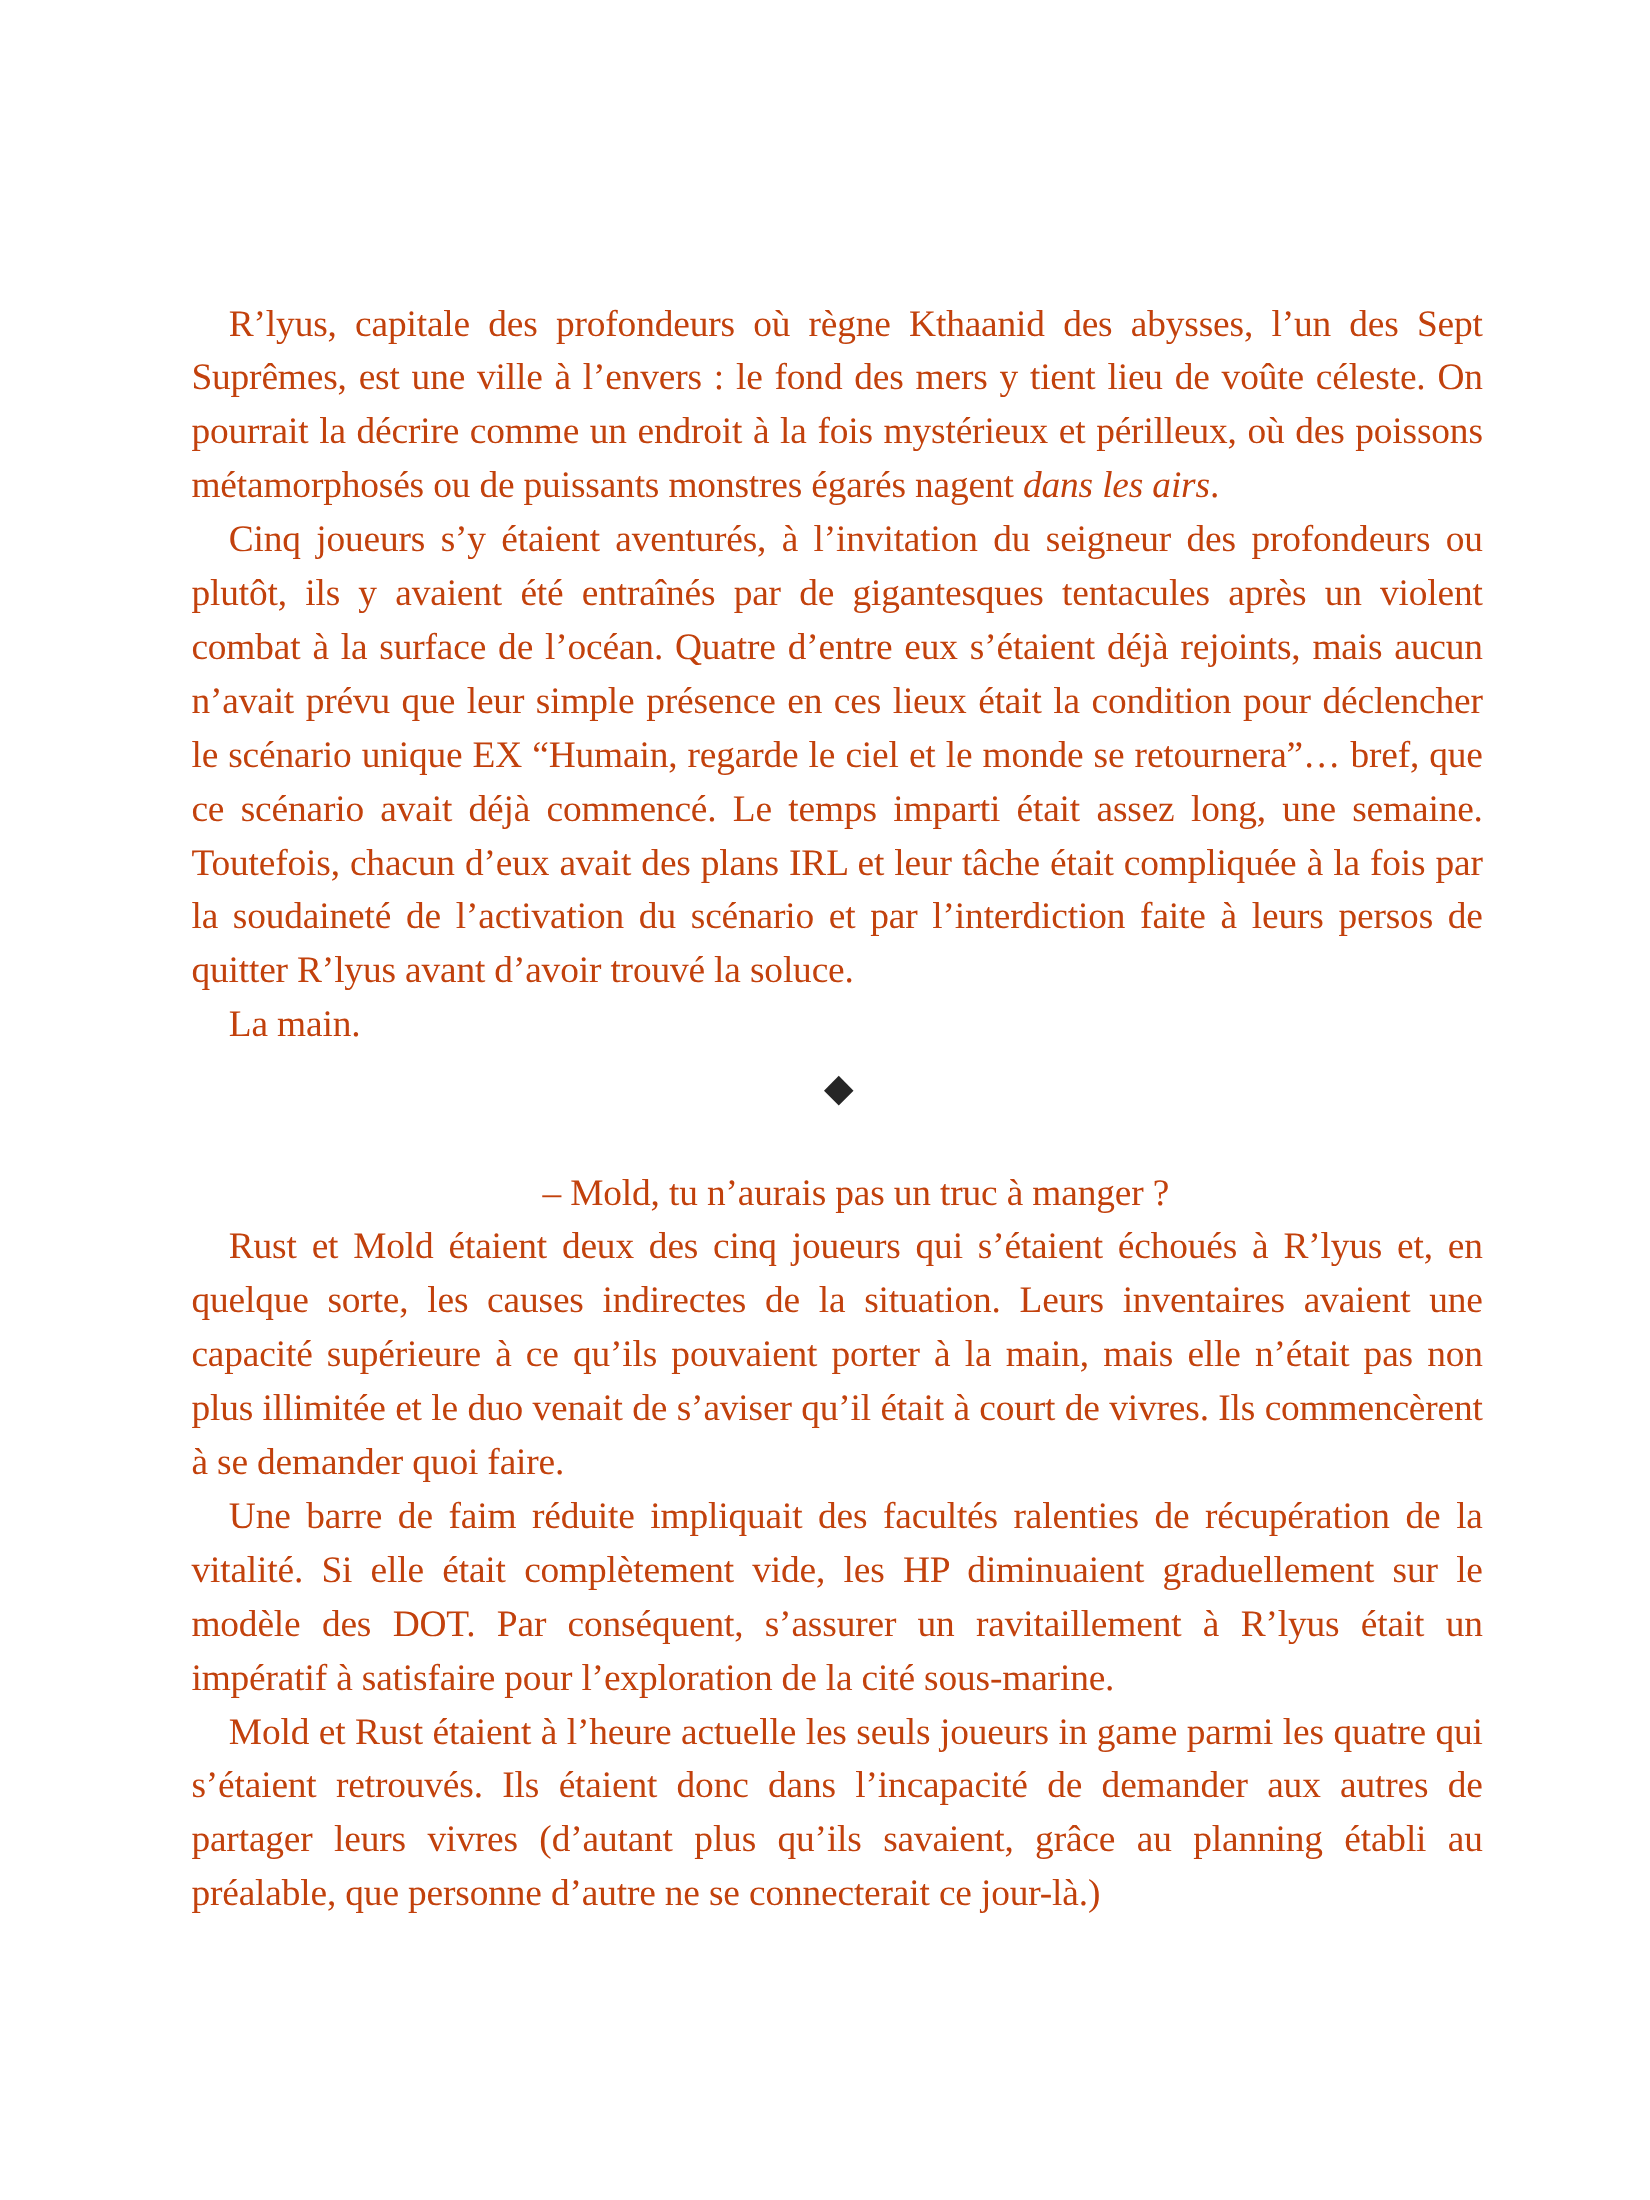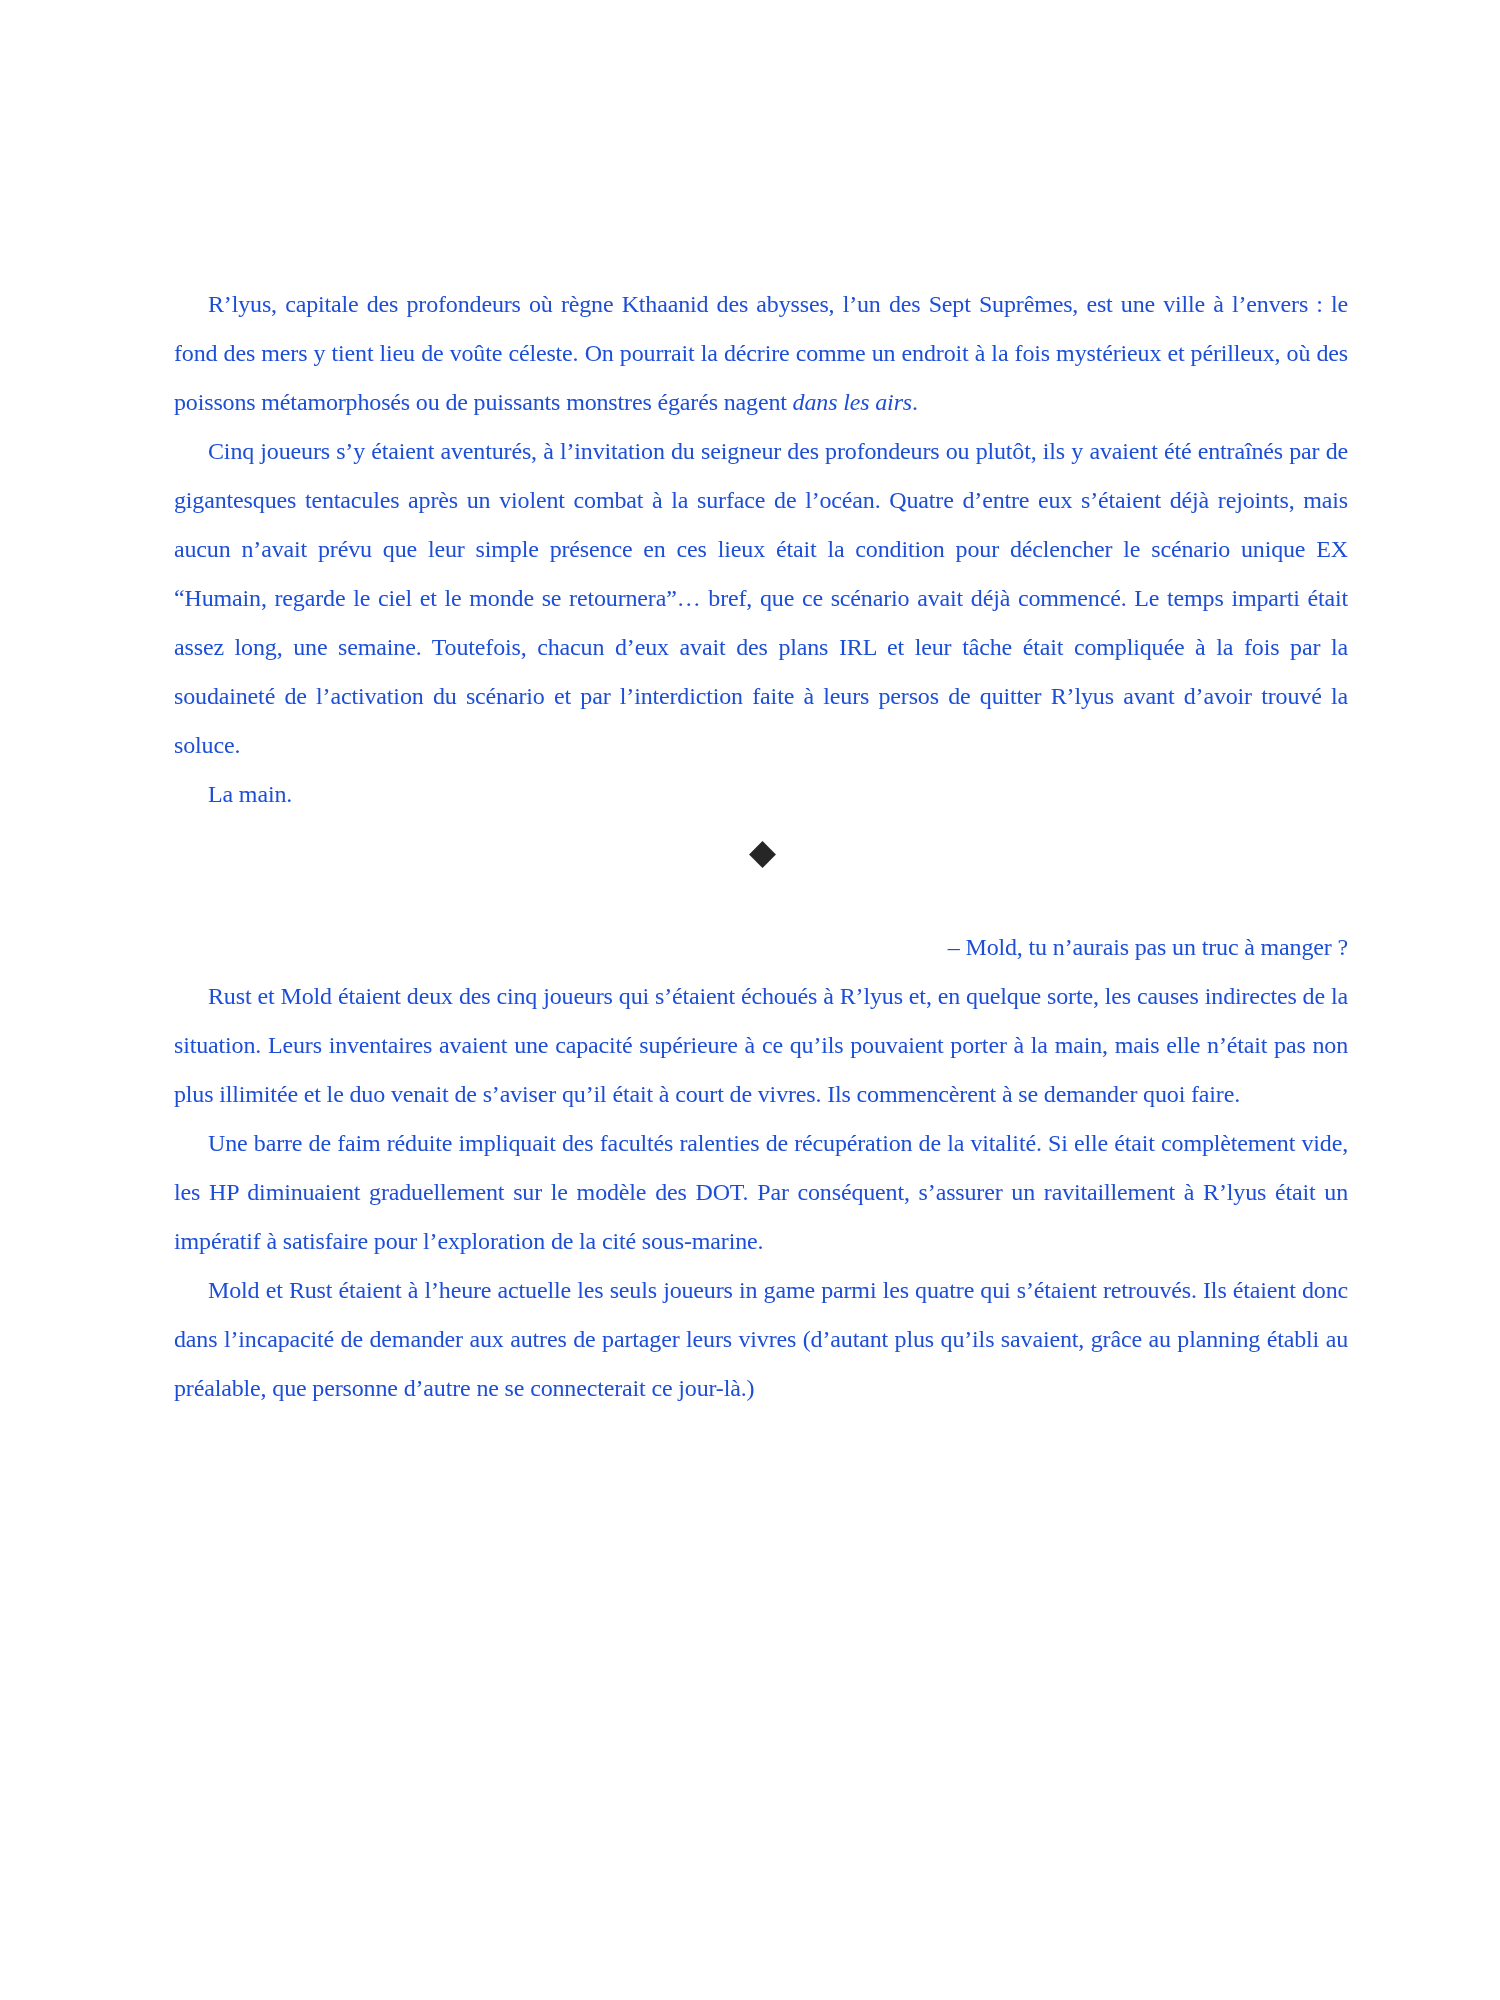--- a/index.html
+++ b/index.html
@@ -9,38 +9,38 @@
     }
     body {
       width: 1500px;
       height: 2000px;
       position: relative;
       overflow: hidden;
     }
     .page {
       position: absolute;
       left: 174px;
-      top: 280px;
+      top: 270px;
       width: 1174px;
       font-family: "Liberation Serif", "DejaVu Serif", serif;
-      font-size: 24px;
+      font-size: 34px;
       line-height: 49px;
-      color: #1d4ed8;
+      color: #c2410c;
       text-align: justify;
       text-justify: inter-word;
       letter-spacing: -0.15px;
     }
     .page p {
       margin: 0;
       text-indent: 34px;
       hyphens: none;
     }
     .page p.dialogue {
       text-indent: 34px;
-      text-align: right;
+      text-align: center;
     }
     .page p.short {
       text-align: left;
     }
     .page em {
       font-style: italic;
     }
     .separator {
       height: 98px;
       position: relative;

